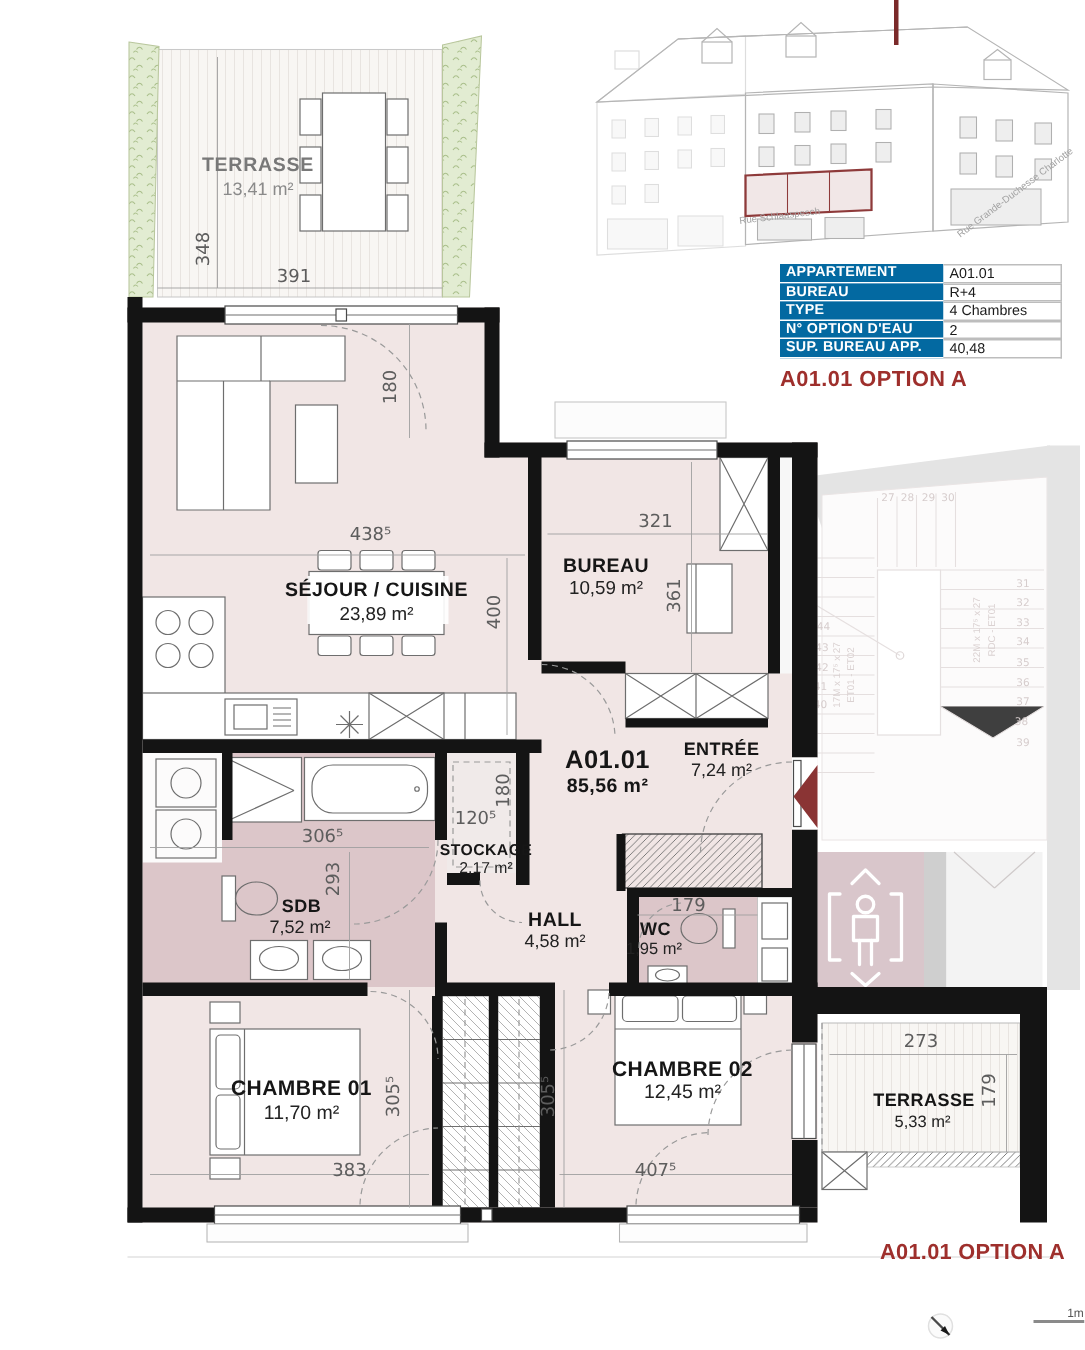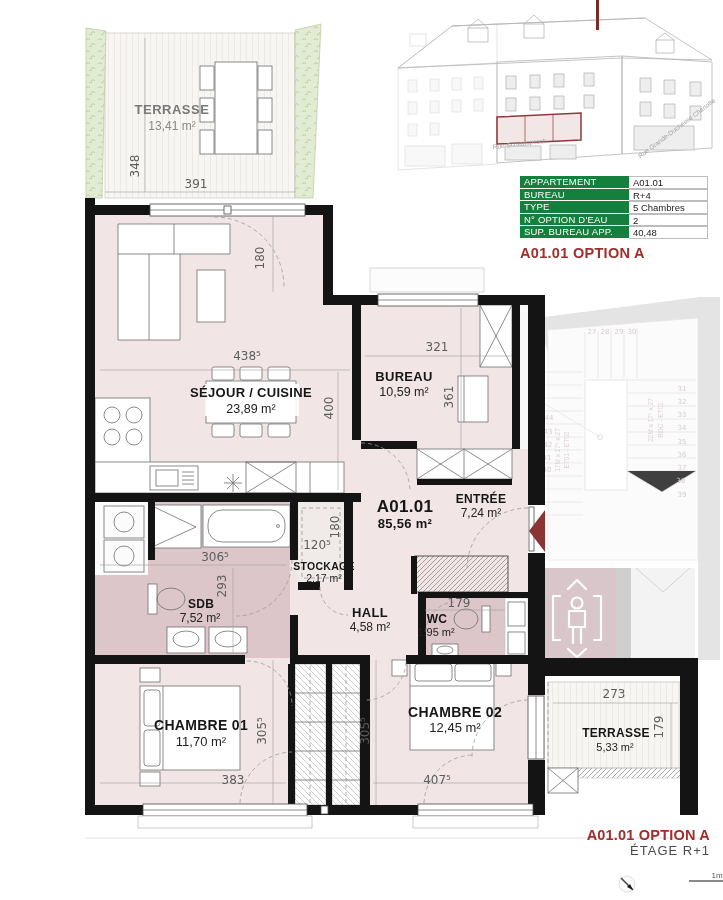--- a/index.html
+++ b/index.html
@@ -19,21 +19,21 @@
   .rarea{fill:#222;text-anchor:middle;}
   .tlab{font-weight:bold;fill:#787878;text-anchor:middle;letter-spacing:.5px;}
   .tlab2{fill:#8a8a8a;text-anchor:middle;}
   .stnum{font-size:7px;fill:#c9bcbc;font-family:"DejaVu Sans",sans-serif;text-anchor:middle;}
   .stnote{font-size:6.5px;fill:#cfc3c3;text-anchor:middle;}
   .street{font-size:6.5px;fill:#a2a2a2;}
   .elev{stroke:#b5b5b5;stroke-width:.8;fill:none;}
   
   .itable{position:absolute;left:520px;top:176px;width:188px;font-size:9.5px;}
   .itable .row{display:flex;height:12.6px;line-height:12.6px;}
-  .itable .lab{width:105px;background:#15803d;color:#fff;font-weight:normal;
+  .itable .lab{width:105px;background:#0369a1;color:#fff;font-weight:bold;
                padding:0 0 0 4px;border-bottom:1px solid #fff;letter-spacing:.2px;}
   .itable .val{flex:1;background:#fff;color:#1a1a1a;padding:0 0 0 4px;
                border:0.5px solid #bdbdbd;border-left:none;}
   .optionA{position:absolute;left:520px;top:245px;font-weight:bold;font-size:14.5px;
            color:#9e2f2c;letter-spacing:.3px;}
   .footer{position:absolute;left:390px;top:827px;width:320px;text-align:right;}
   .footer .opt{font-weight:bold;font-size:14.5px;color:#9e2f2c;letter-spacing:.2px;}
   .footer .apt{font-weight:bold;font-size:15px;color:#141414;letter-spacing:.2px;}
   .footer .flr{font-size:13px;color:#4a4a4a;letter-spacing:1px;}
   .scalebar{position:absolute;left:689px;top:871px;width:56px;text-align:center;
@@ -486,35 +486,34 @@
   <div class="row">
     <div class="lab">APPARTEMENT</div>
     <div class="val">A01.01</div>
   </div>
   <div class="row">
     <div class="lab">BUREAU</div>
     <div class="val">R+4</div>
   </div>
   <div class="row">
     <div class="lab">TYPE</div>
-    <div class="val">5 Chambres</div>
+    <div class="val">4 Chambres</div>
   </div>
   <div class="row">
     <div class="lab">N° OPTION D'EAU</div>
     <div class="val">2</div>
   </div>
   <div class="row">
     <div class="lab">SUP. BUREAU APP. (M²)</div>
     <div class="val">40,48</div>
   </div>
 </div>
 <div class="optionA">A01.01 OPTION A</div>
 
 <div class="footer">
   <div class="opt">A01.01 OPTION A</div>
-  <div class="flr">ÉTAGE R+1</div>
 </div>
 <div class="scalebar">
   <span>1m</span>
   <div class="line"></div>
 </div>
 
 </div>
 
 </body></html>

